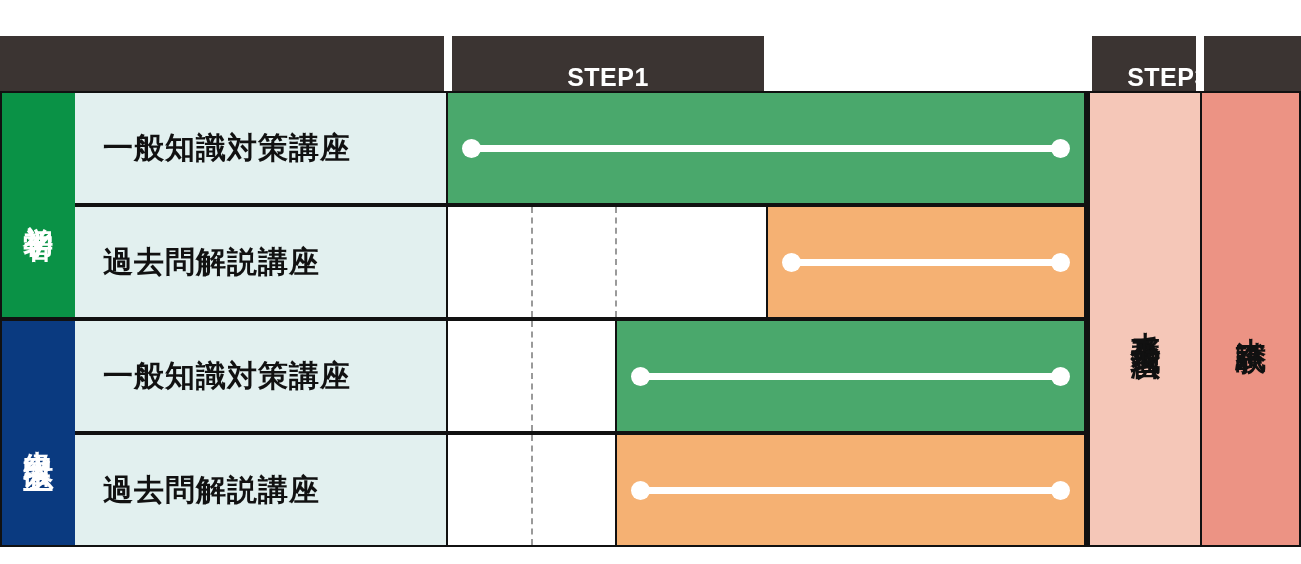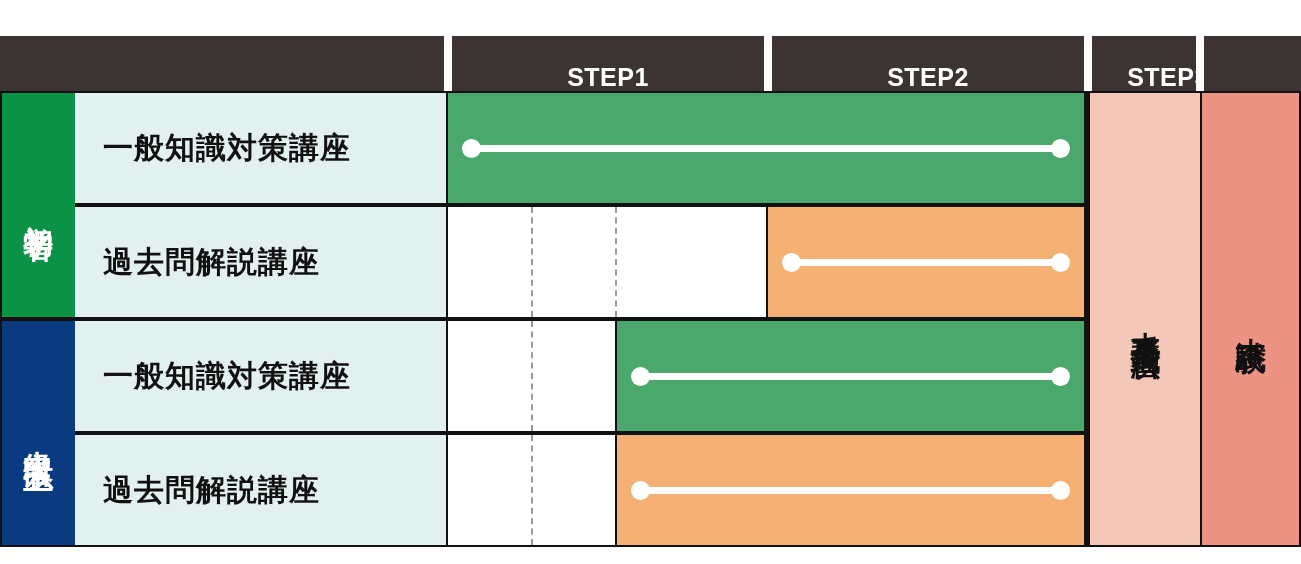--- a/index.html
+++ b/index.html
@@ -155,21 +155,20 @@
   }
 </style>
 </head>
 <body>
 
 <div id="chart-root">
 
   <div class="header-row">
     <div class="hdr-cell hdr-blank" style="left:0px; width:444px;"></div>
     <div class="hdr-cell" style="left:452px; width:312px;">STEP1</div>
-    <div class="hdr-cell" style="left:772px; width:312px;">STEP2</div>
     <div class="hdr-cell" style="left:1092px; width:104px;padding-left:48px;">STEP3</div>
     <div class="hdr-cell hdr-blank" style="left:1204px; width:97px;"></div>
   </div>
 
   <div class="body-grid">
 
     <div class="level-cell" style="top:0px; height:228px; background:#0a9246;">初学者</div>
     <div class="level-cell" style="top:228px; height:228px; background:#0a3a80;">中級者以上</div>
 
     <div class="rowlabel-cell" style="top:0px; height:114px;">一般知識対策講座</div>

